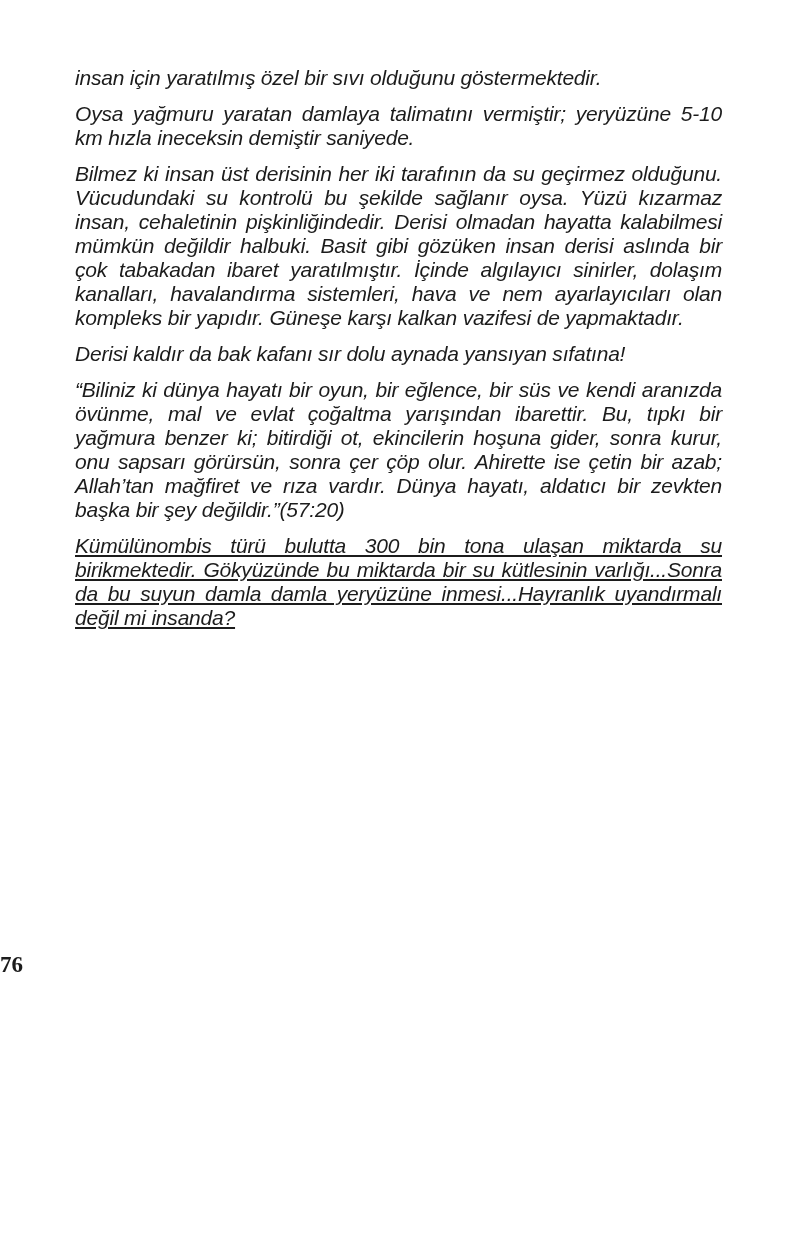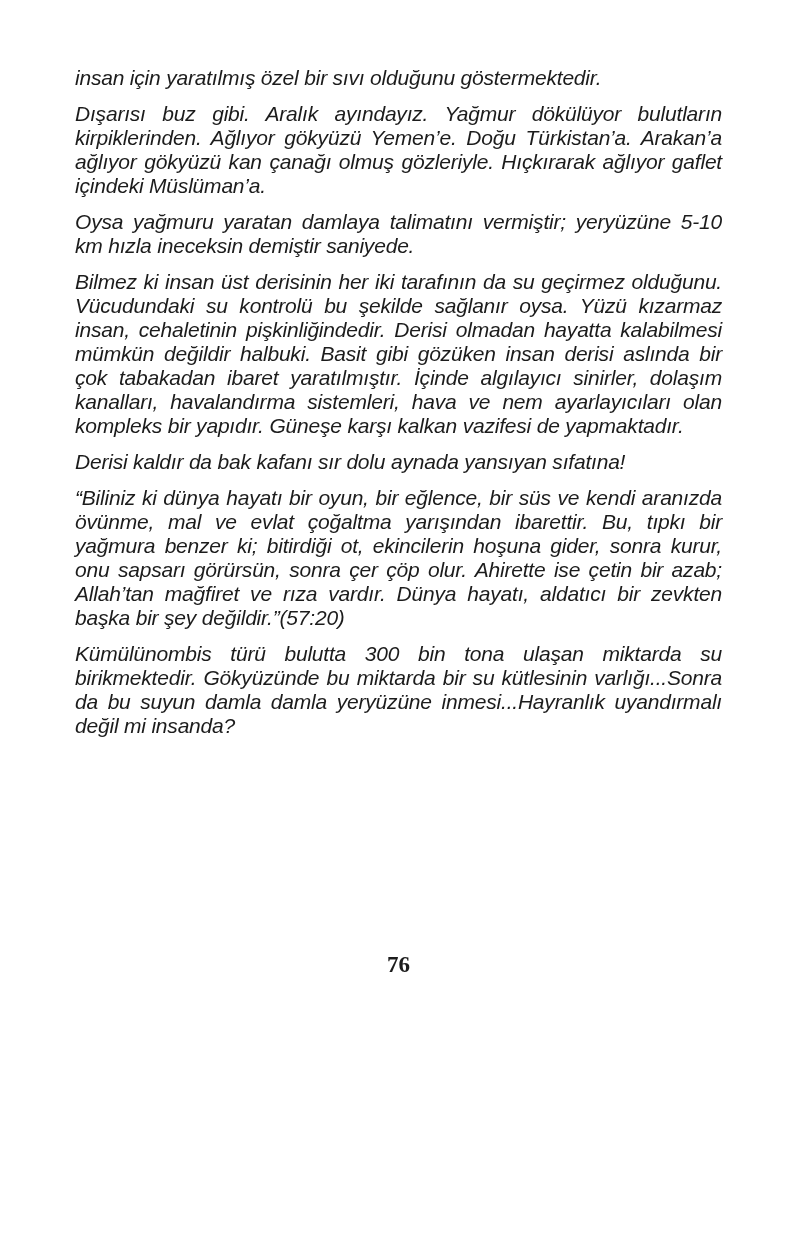--- a/index.html
+++ b/index.html
@@ -27,43 +27,42 @@
     font-size: 21px;
     line-height: 24px;
     letter-spacing: -0.2px;
   }
   .content p {
     margin: 0 0 12px 0;
     text-align: justify;
   }
   .content p:last-child {
     margin-bottom: 0;
+    text-decoration: underline;
   }
   .page-footer {
     position: absolute;
     left: 0;
     right: 0;
     bottom: 26px;
-    text-align: center;
   }
   .page-number {
     font-family: "Liberation Serif", serif;
     font-style: normal;
     font-weight: 600;
     font-size: 23px;
     color: #1c1c1c;
   }
 </style>
 </head>
 <body>
 
 <div class="page">
   <main class="content">
     <p>insan için yaratılmış özel bir sıvı olduğunu göstermektedir.</p>
-    <p>Dışarısı buz gibi. Aralık ayındayız. Yağmur dökülüyor bulutların kirpiklerinden. Ağlıyor gökyüzü Yemen’e. Doğu Türkistan’a. Arakan’a ağlıyor gökyüzü kan çanağı olmuş gözleriyle. Hıçkırarak ağlıyor gaflet içindeki Müslüman’a.</p>
     <p>Oysa yağmuru yaratan damlaya talimatını vermiştir; yeryüzüne 5-10 km hızla ineceksin demiştir saniyede.</p>
     <p>Bilmez ki insan üst derisinin her iki tarafının da su geçirmez olduğunu. Vücudundaki su kontrolü bu şekilde sağlanır oysa. Yüzü kızarmaz insan, cehaletinin pişkinliğindedir. Derisi olmadan hayatta kalabilmesi mümkün değildir halbuki. Basit gibi gözüken insan derisi aslında bir çok tabakadan ibaret yaratılmıştır. İçinde algılayıcı sinirler, dolaşım kanalları, havalandırma sistemleri, hava ve nem ayarlayıcıları olan kompleks bir yapıdır. Güneşe karşı kalkan vazifesi de yapmaktadır.</p>
     <p>Derisi kaldır da bak kafanı sır dolu aynada yansıyan sıfatına!</p>
     <p>“Biliniz ki dünya hayatı bir oyun, bir eğlence, bir süs ve kendi aranızda övünme, mal ve evlat çoğaltma yarışından ibarettir. Bu, tıpkı bir yağmura benzer ki; bitirdiği ot, ekincilerin hoşuna gider, sonra kurur, onu sapsarı görürsün, sonra çer çöp olur. Ahirette ise çetin bir azab; Allah’tan mağfiret ve rıza vardır. Dünya hayatı, aldatıcı bir zevkten başka bir şey değildir.”(57:20)</p>
     <p>Kümülünombis türü bulutta 300 bin tona ulaşan miktarda su birikmektedir. Gökyüzünde bu miktarda bir su kütlesinin varlığı...Sonra da bu suyun damla damla yeryüzüne inmesi...Hayranlık uyandırmalı değil mi insanda?</p>
   </main>
   <footer class="page-footer">
     <span class="page-number">76</span>
   </footer>
 </div>

